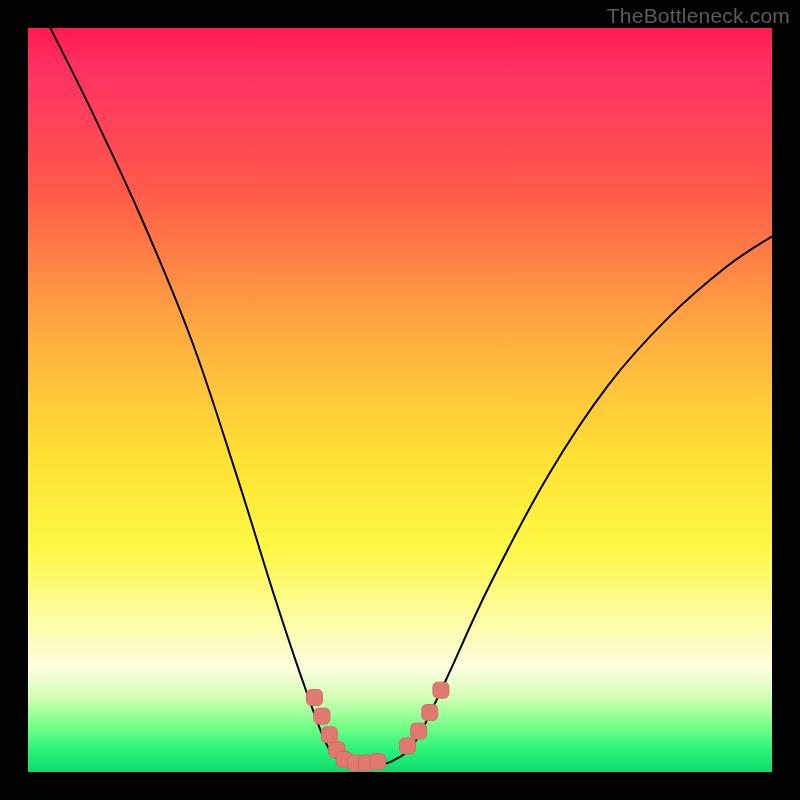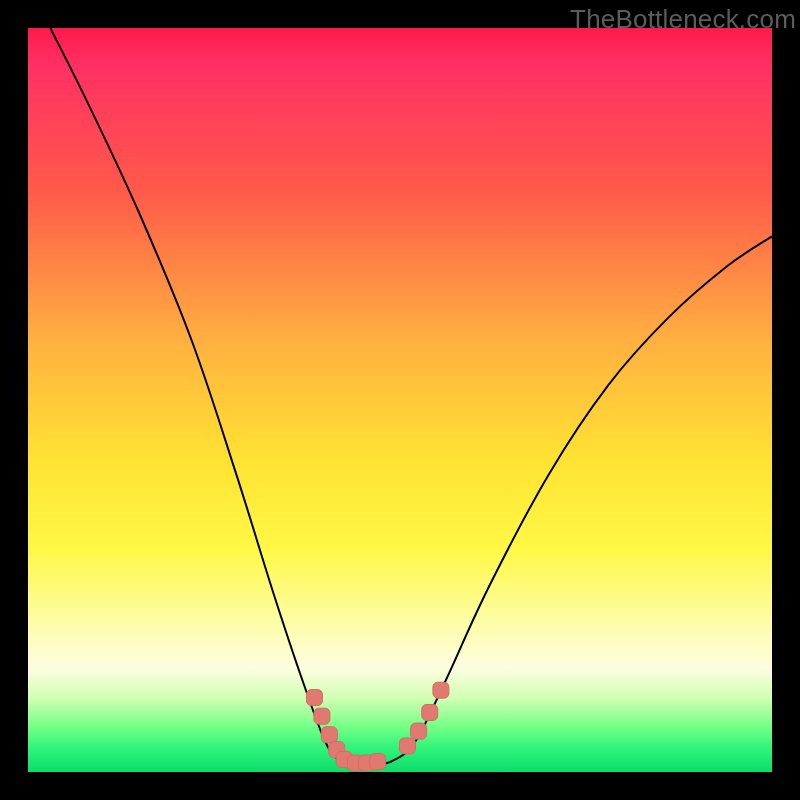--- a/index.html
+++ b/index.html
@@ -37,23 +37,23 @@
       #fdfde0 86%,
       #d2ffb4 90%,
       #72ff86 94%,
       #2cf37a 97%,
       #0edc6a 100%
     );
   }
   .watermark {
     position: absolute;
     top: 4px;
-    right: 4px;
+    right: 10px;
     color: #5c5c5c;
-    font-size: 26px;
+    font-size: 21px;
     font-weight: 500;
     letter-spacing: 0.2px;
     white-space: nowrap;
     margin-left: 36px;
   }
   svg.overlay {
     position: absolute;
     top: 28px;
     left: 28px;
     width: 744px;

